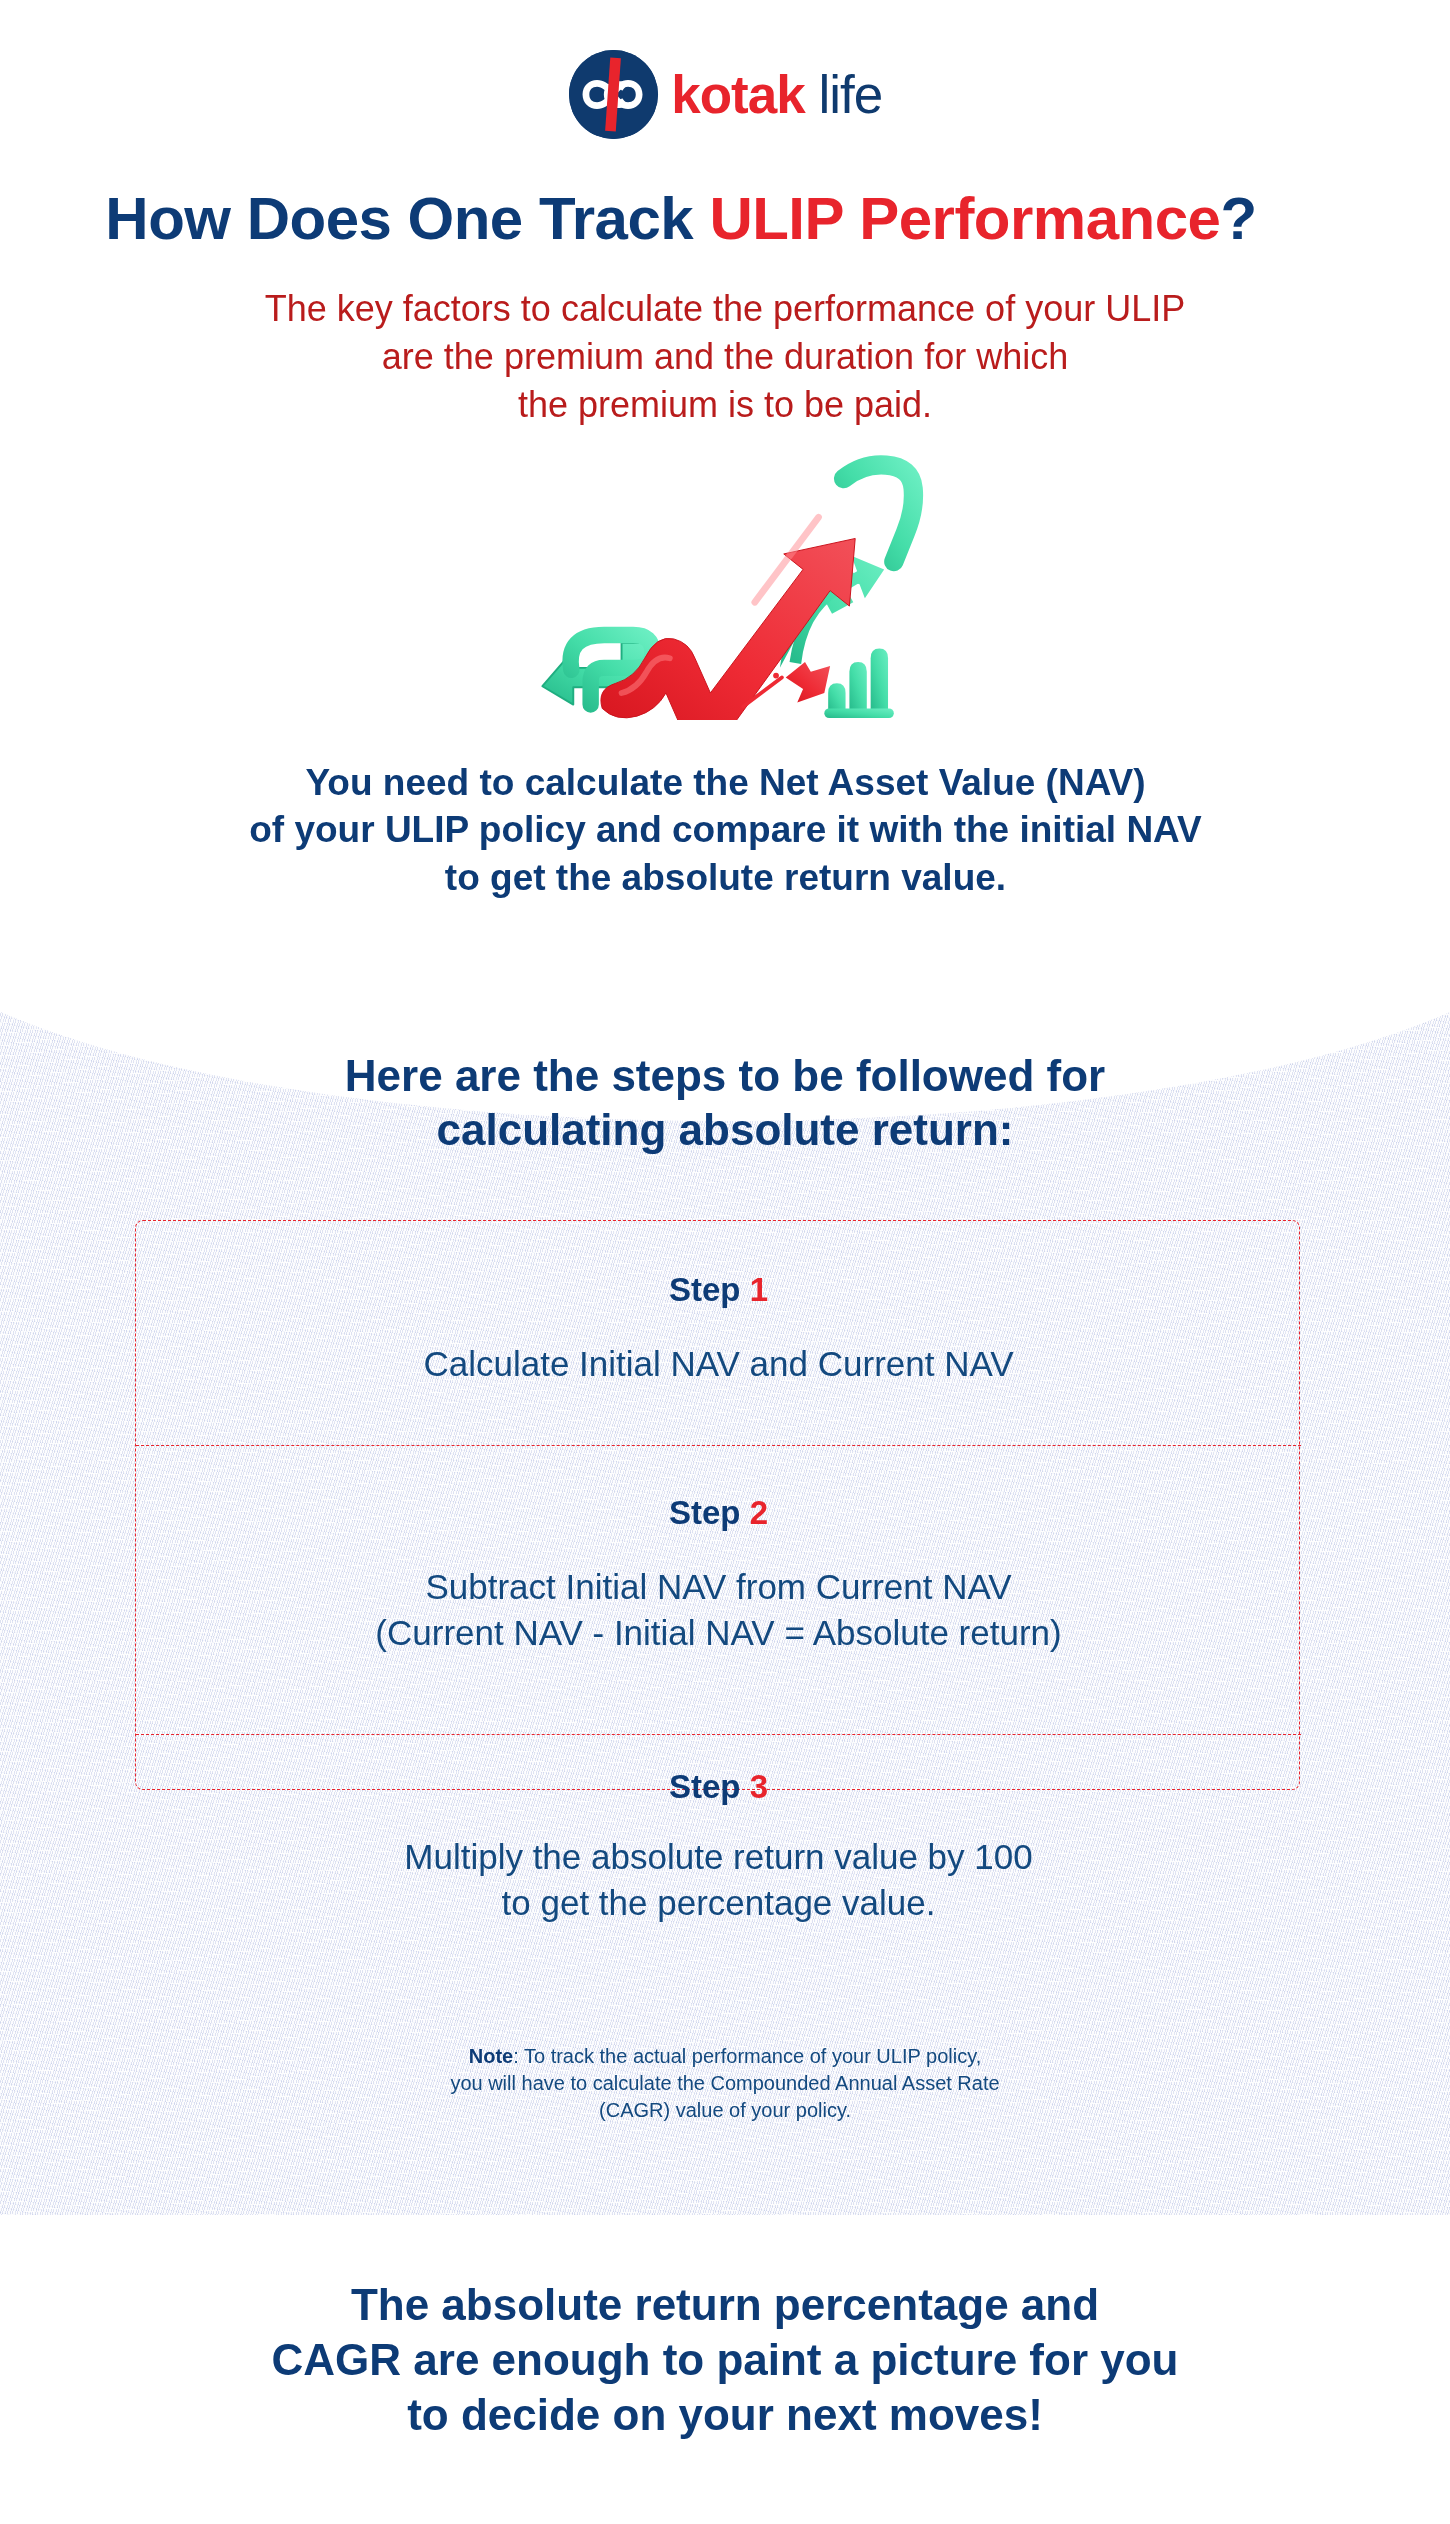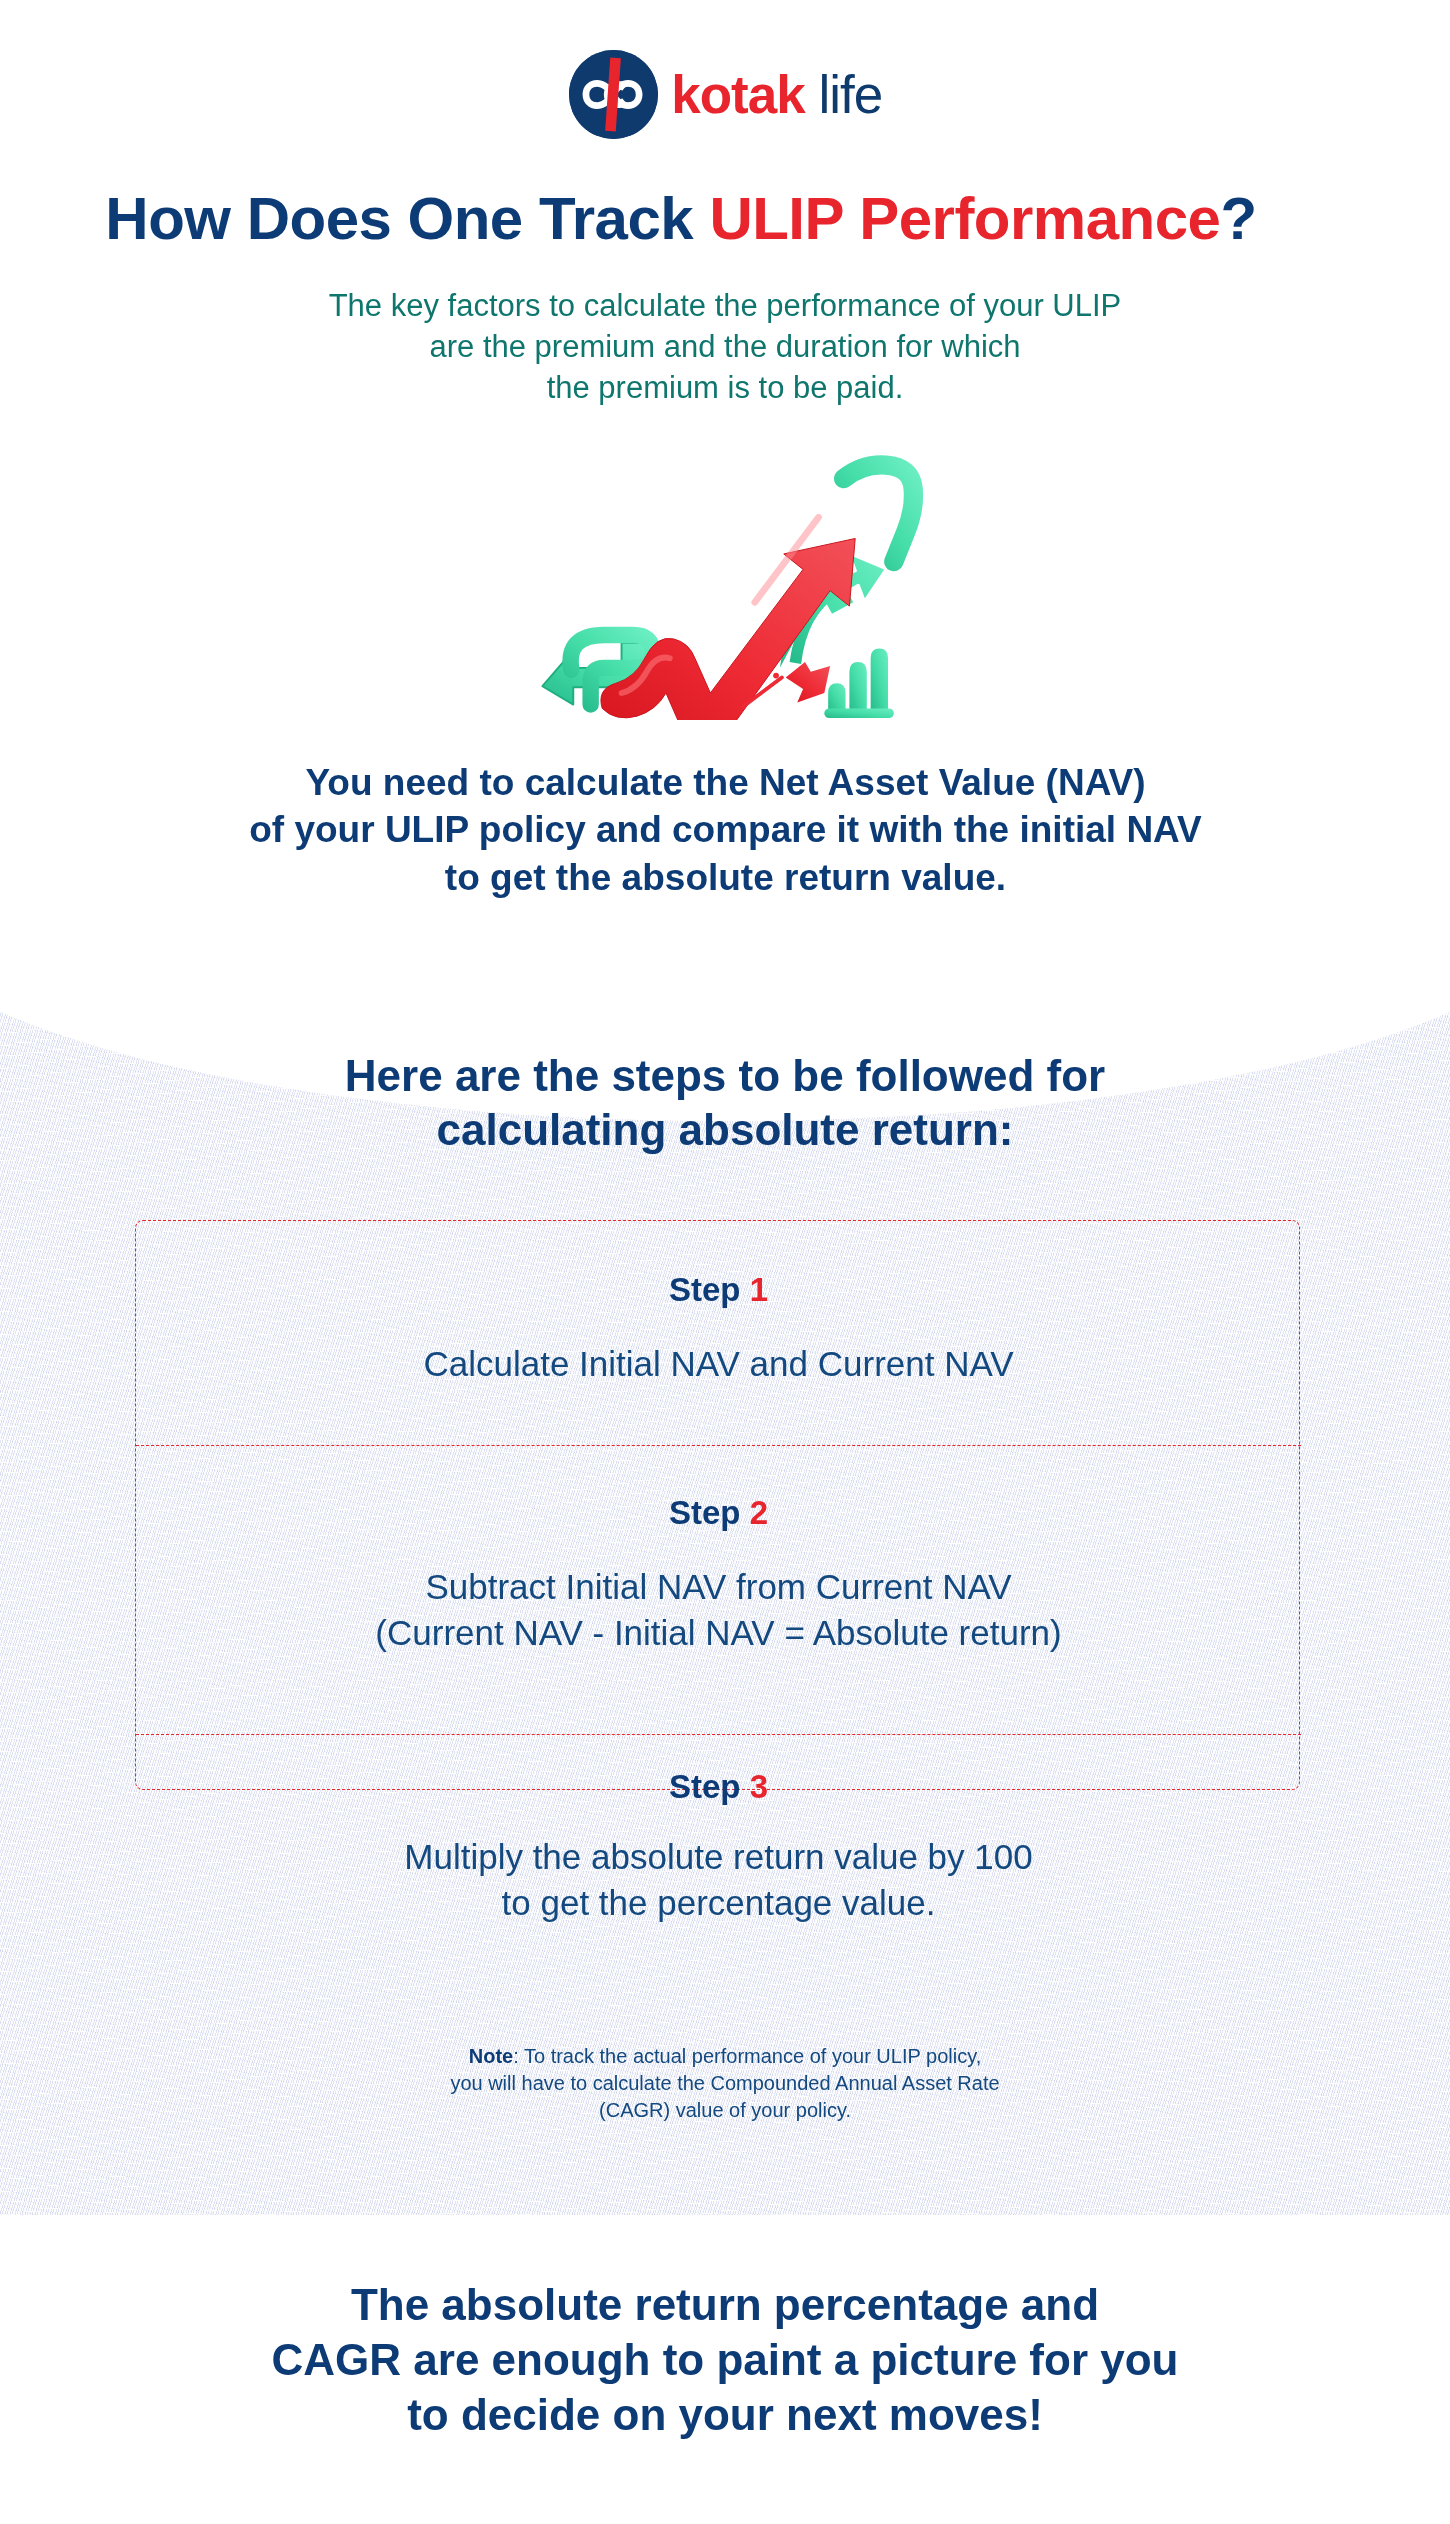--- a/index.html
+++ b/index.html
@@ -47,21 +47,21 @@
   
   .headline{
     position:absolute;left:0;top:186px;width:1362px;
     text-align:center;font-size:60px;font-weight:bold;
     color:#0d3b76;letter-spacing:-0.5px;line-height:1.1;
   }
   .headline .hl-red{color:#e8242c;}
 
   .subhead{
     position:absolute;left:145px;top:285px;width:1160px;
-    text-align:center;font-size:31px;color:#0f766e;line-height:1.33;
+    text-align:center;font-size:36px;color:#b91c1c;line-height:1.33;
   }
 
   
   .illus{position:absolute;left:513px;top:440px;width:416px;height:280px;}
 
   
   .nav-statement{
     position:absolute;left:97px;top:759px;width:1257px;
     text-align:center;font-size:37px;font-weight:bold;color:#0d3b76;line-height:1.28;
   }

